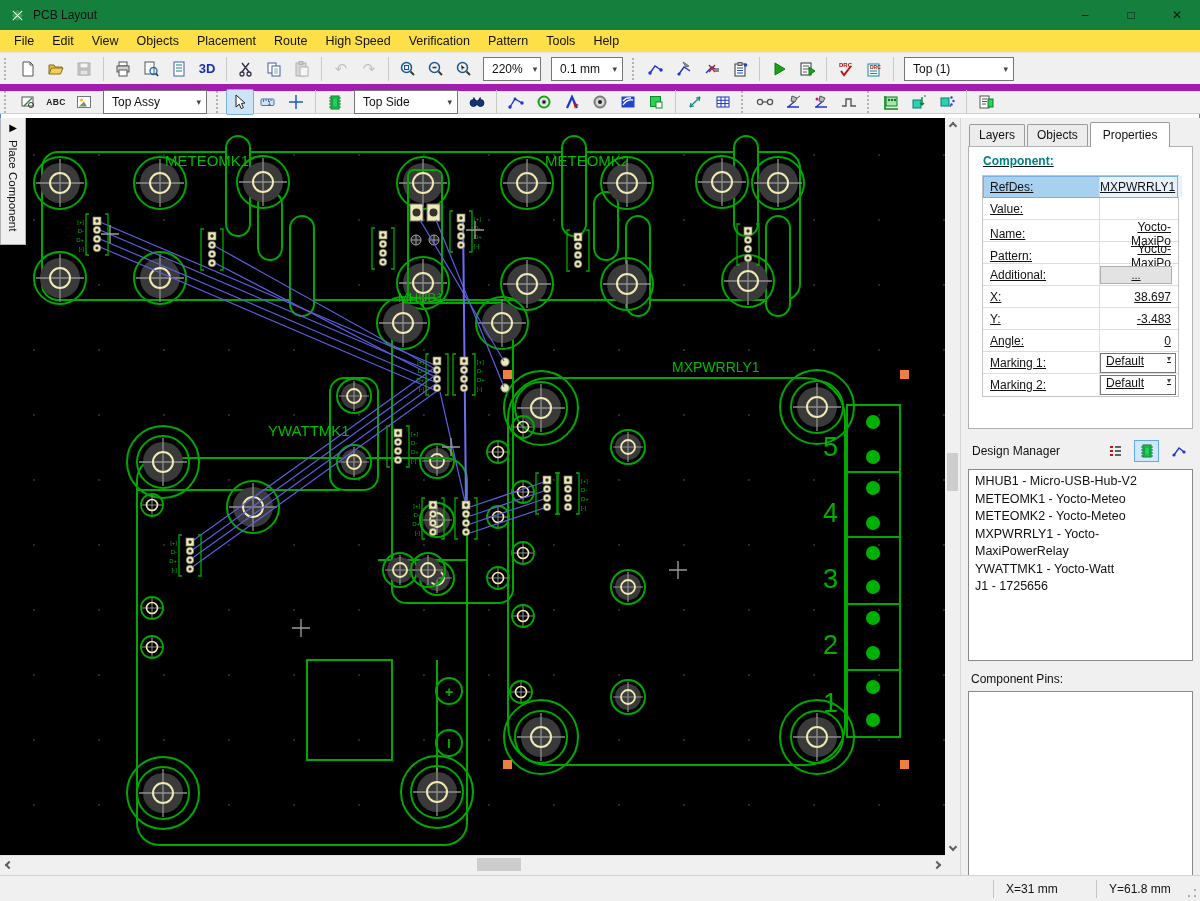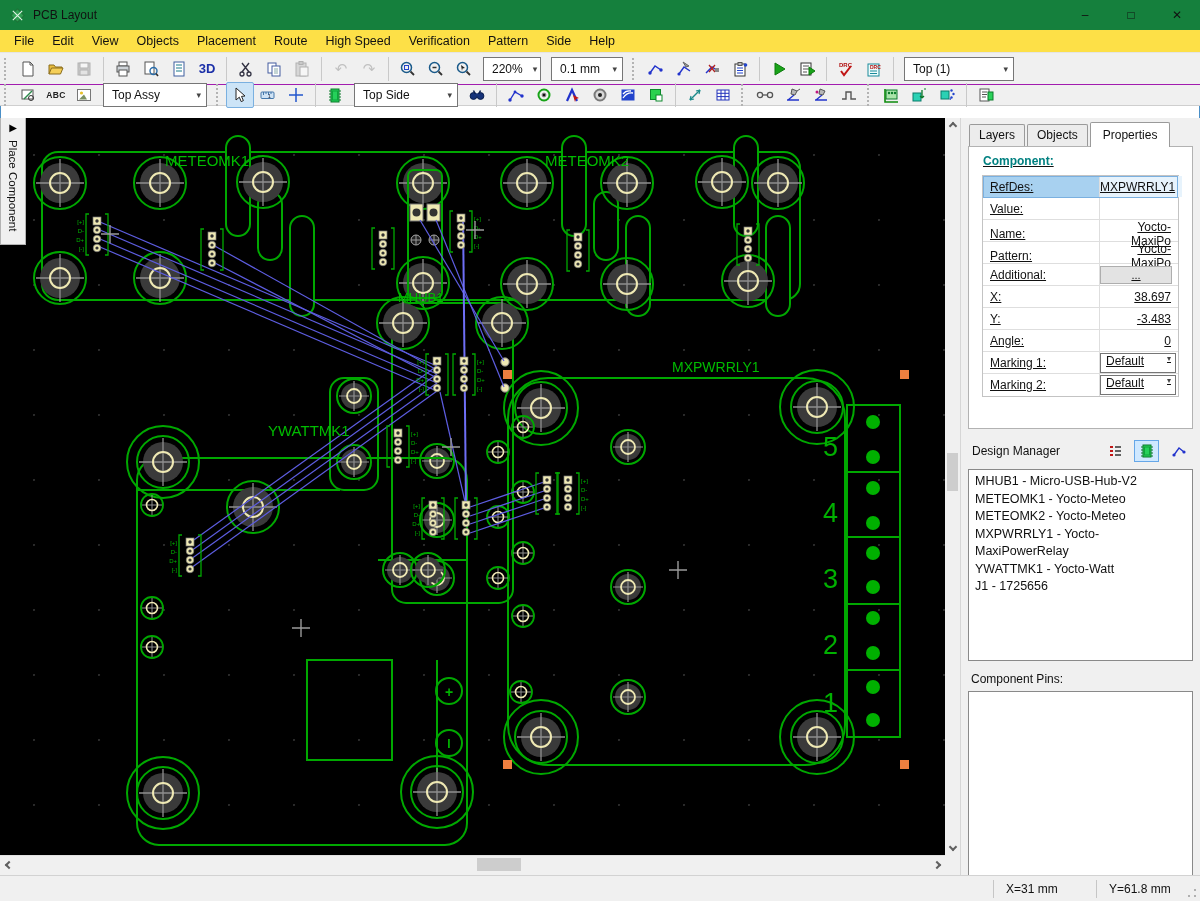--- a/index.html
+++ b/index.html
@@ -15,21 +15,21 @@
   .title-text { font-size:12px; color:#111; margin-left:7px; }
   .win-btns { margin-left:auto; display:flex; height:100%; }
   .win-btn { width:46px; display:flex; align-items:center; justify-content:center; font-size:12px; color:#111; }
   
   .menubar { position:absolute; left:0; top:30px; width:1200px; height:22px; background:#fde047;
              display:flex; align-items:center; font-size:12.5px; color:#111; padding-left:5px; }
   .menu-item { padding:2px 9px; }
   
   .toolbar { position:absolute; left:0; width:1200px; background:#f0f0f0; display:flex; align-items:center; }
   #tb1 { top:52px; height:32px; border-top:1px solid #e5e5e5; }
-  #tb2 { top:84px; height:22px; border-top:1px solid #a21caf; border-bottom:1px solid #cfcfcf; }
+  #tb2 { top:84px; height:30px; border-top:7px solid #a21caf; border-bottom:1px solid #cfcfcf; }
   .grip { width:4px; height:22px; border-left:2px dotted #b3b3b3; margin:0 6px 0 4px; }
   .sep { width:1px; height:24px; background:#c9c9c9; margin:0 5px; }
   .tbtn { width:28px; height:26px; display:flex; align-items:center; justify-content:center; flex:none; }
   .tbtn.disabled { opacity:.45; filter:grayscale(1); }
   .tbtn.active { background:#cce4f7; border:1px solid #7ab0e0; border-radius:2px; }
   .combo { height:24px; background:#fff; border:1px solid #767676; display:flex; align-items:center;
            font-size:12px; color:#111; padding:0 5px 0 8px; margin:0 5px; flex:none; }
   .combo .chev { margin-left:auto; padding-left:10px; color:#444; font-size:9px; }
   .lbl3d { color:#1b2fa8; font-weight:bold; font-size:13px; }
   .lblabc { font-size:8.5px; font-weight:bold; color:#222; letter-spacing:.4px; }
@@ -117,21 +117,21 @@
 <div class="menubar">
   <span class="menu-item">File</span>
   <span class="menu-item">Edit</span>
   <span class="menu-item">View</span>
   <span class="menu-item">Objects</span>
   <span class="menu-item">Placement</span>
   <span class="menu-item">Route</span>
   <span class="menu-item">High Speed</span>
   <span class="menu-item">Verification</span>
   <span class="menu-item">Pattern</span>
-  <span class="menu-item">Side</span>
+  <span class="menu-item">Tools</span>
   <span class="menu-item">Help</span>
 </div>
 
 <div class="toolbar" id="tb1">
   <div class="grip"></div>
   <div class="tbtn">
       <svg width="18" height="18">
         <path d="M4,2 h7 l3,3 v11 h-10 z" fill="#fff" stroke="#555"></path>
         <path d="M11,2 v3 h3" fill="none" stroke="#555"></path>
       </svg>

